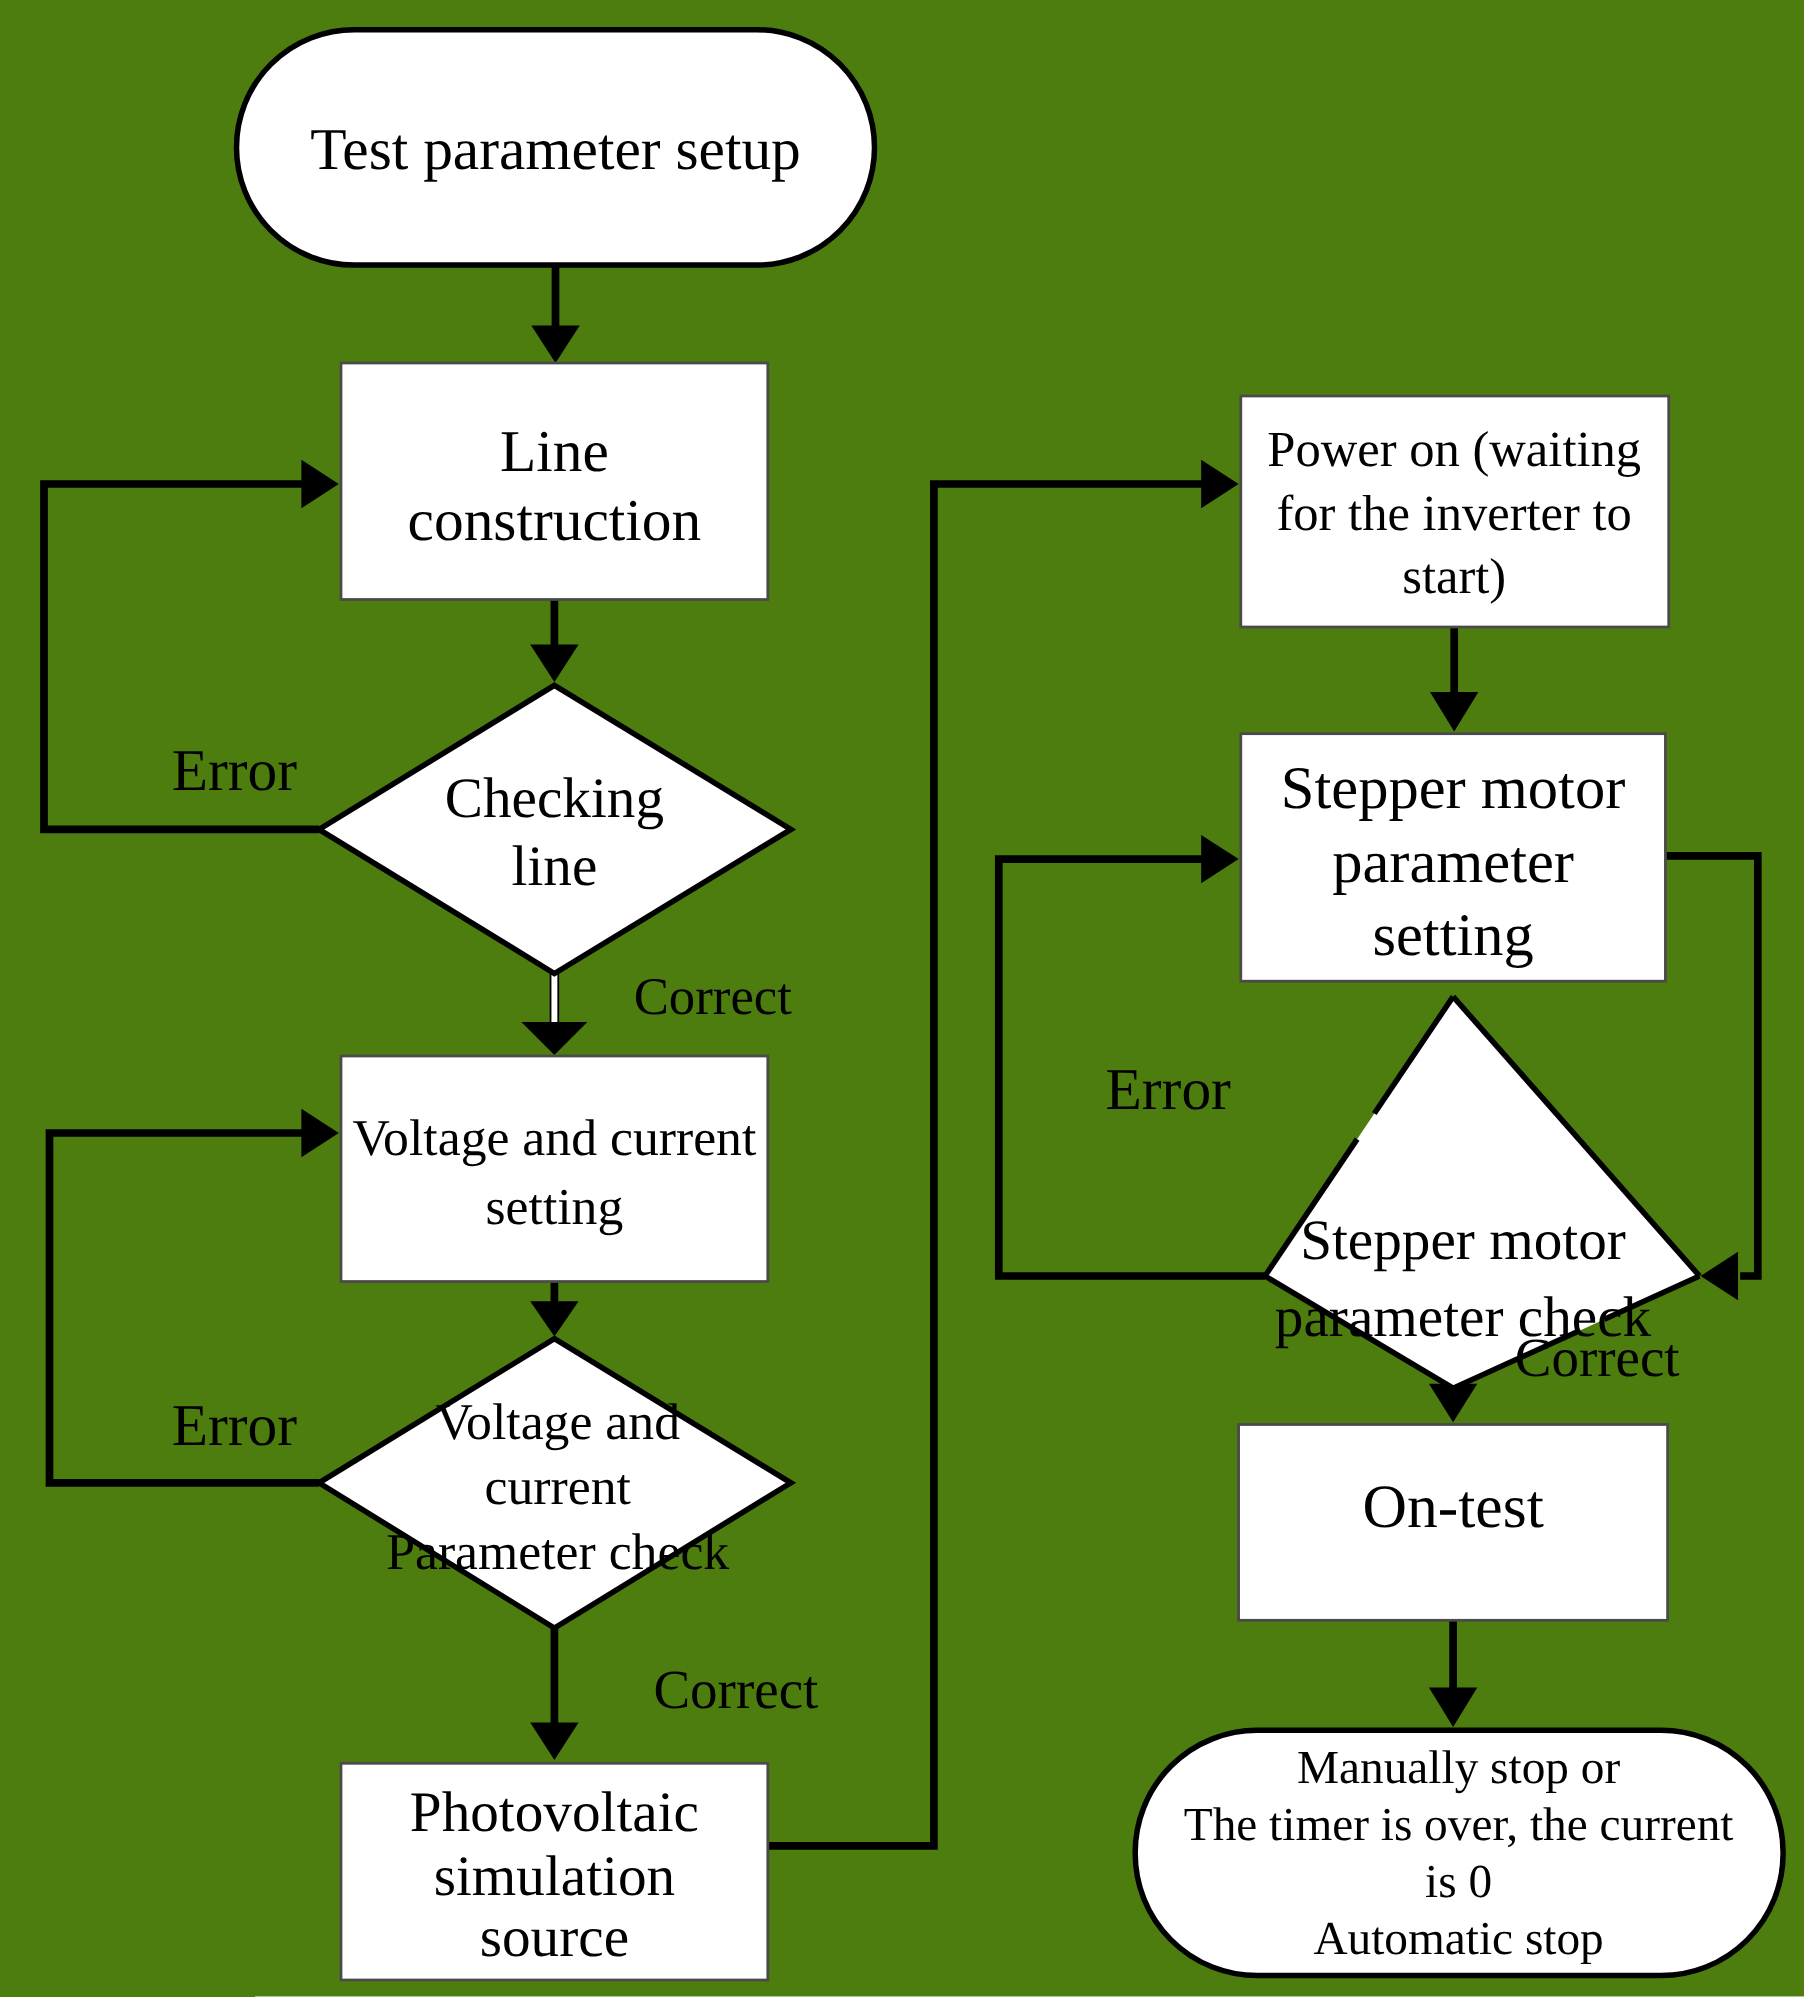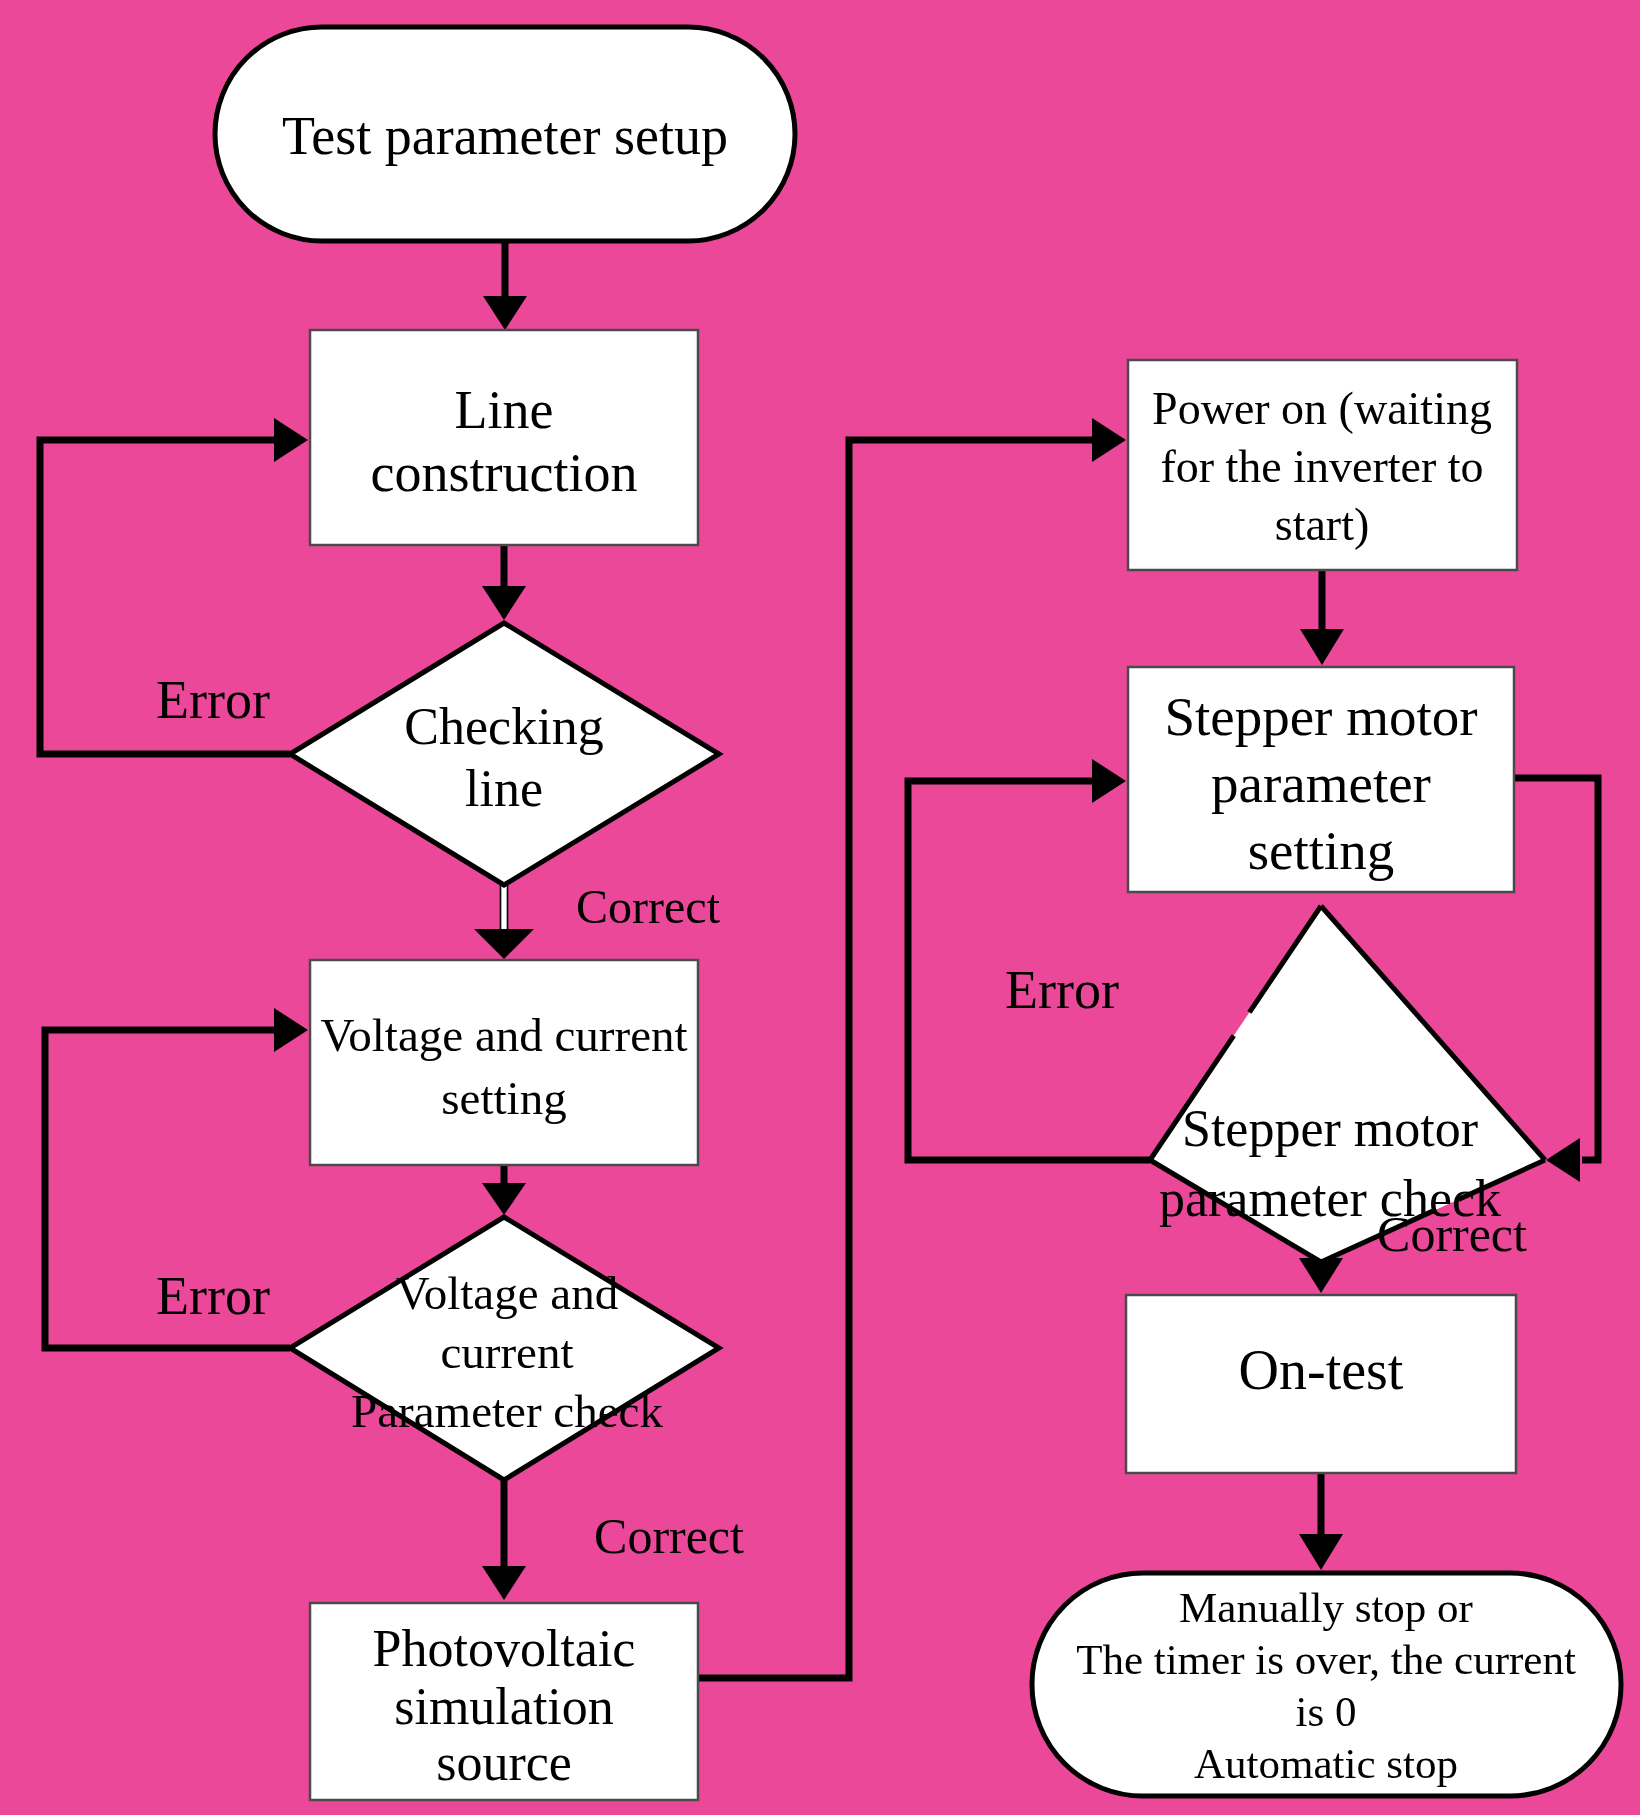--- a/index.html
+++ b/index.html
@@ -4,21 +4,21 @@
 <style>
   html, body {
     margin: 0;
     padding: 0;
     background: #ffffff;
   }
   .canvas {
     position: relative;
     width: 1640px;
     height: 1815px;
-    background: #ec4899;
+    background: #4d7c0f;
     font-family: "Liberation Serif", "DejaVu Serif", serif;
   }
   svg { display: block; }
   .shape-terminator { fill: #ffffff; stroke: #000000; stroke-width: 5; }
   .shape-process    { fill: #ffffff; stroke: #4a4a4a; stroke-width: 2.5; }
   .shape-decision   { fill: #ffffff; stroke: #000000; stroke-width: 5; stroke-linejoin: miter; }
   .edge             { fill: none; stroke: #000000; stroke-width: 7; stroke-linejoin: miter; }
   .edge-thin        { fill: #ffffff; stroke: #000000; stroke-width: 1.6; }
   .arrowhead        { fill: #000000; stroke: none; }
   .dline            { fill: none; stroke: #000000; stroke-width: 5; }

